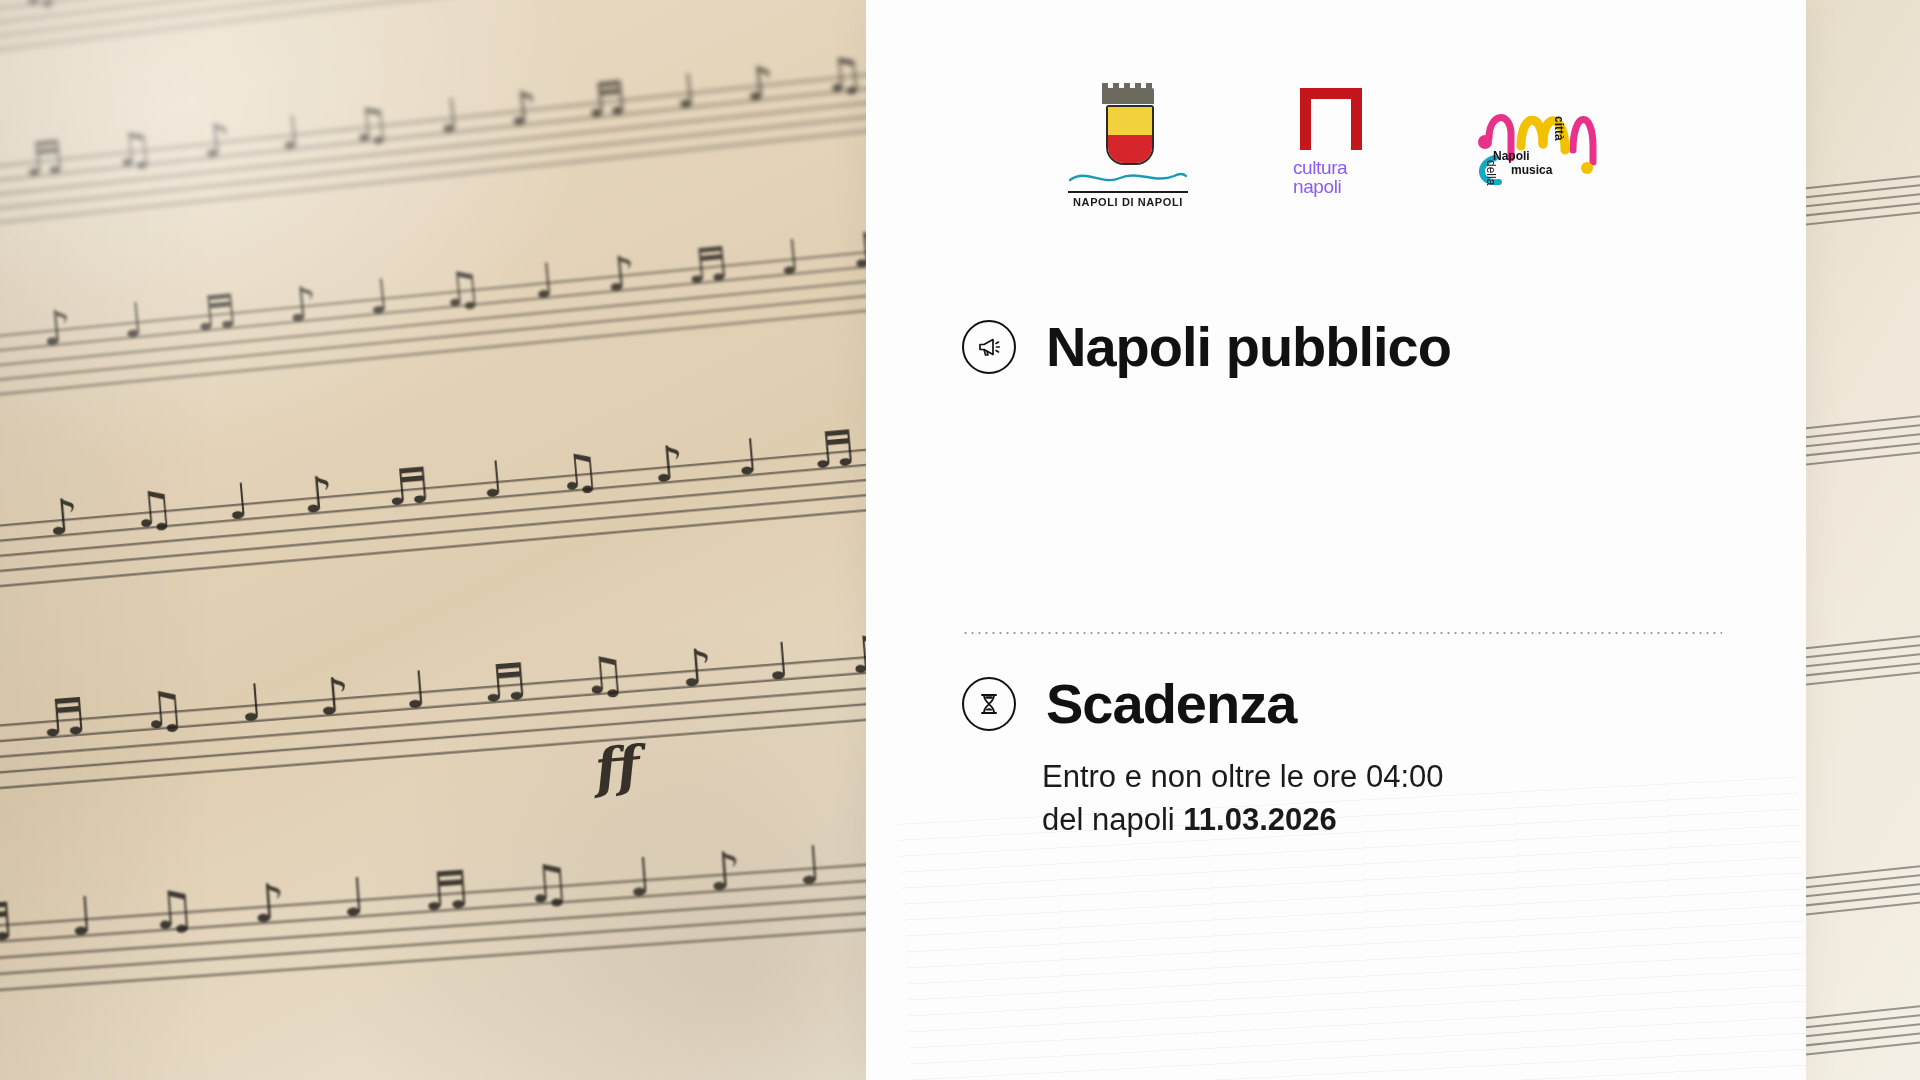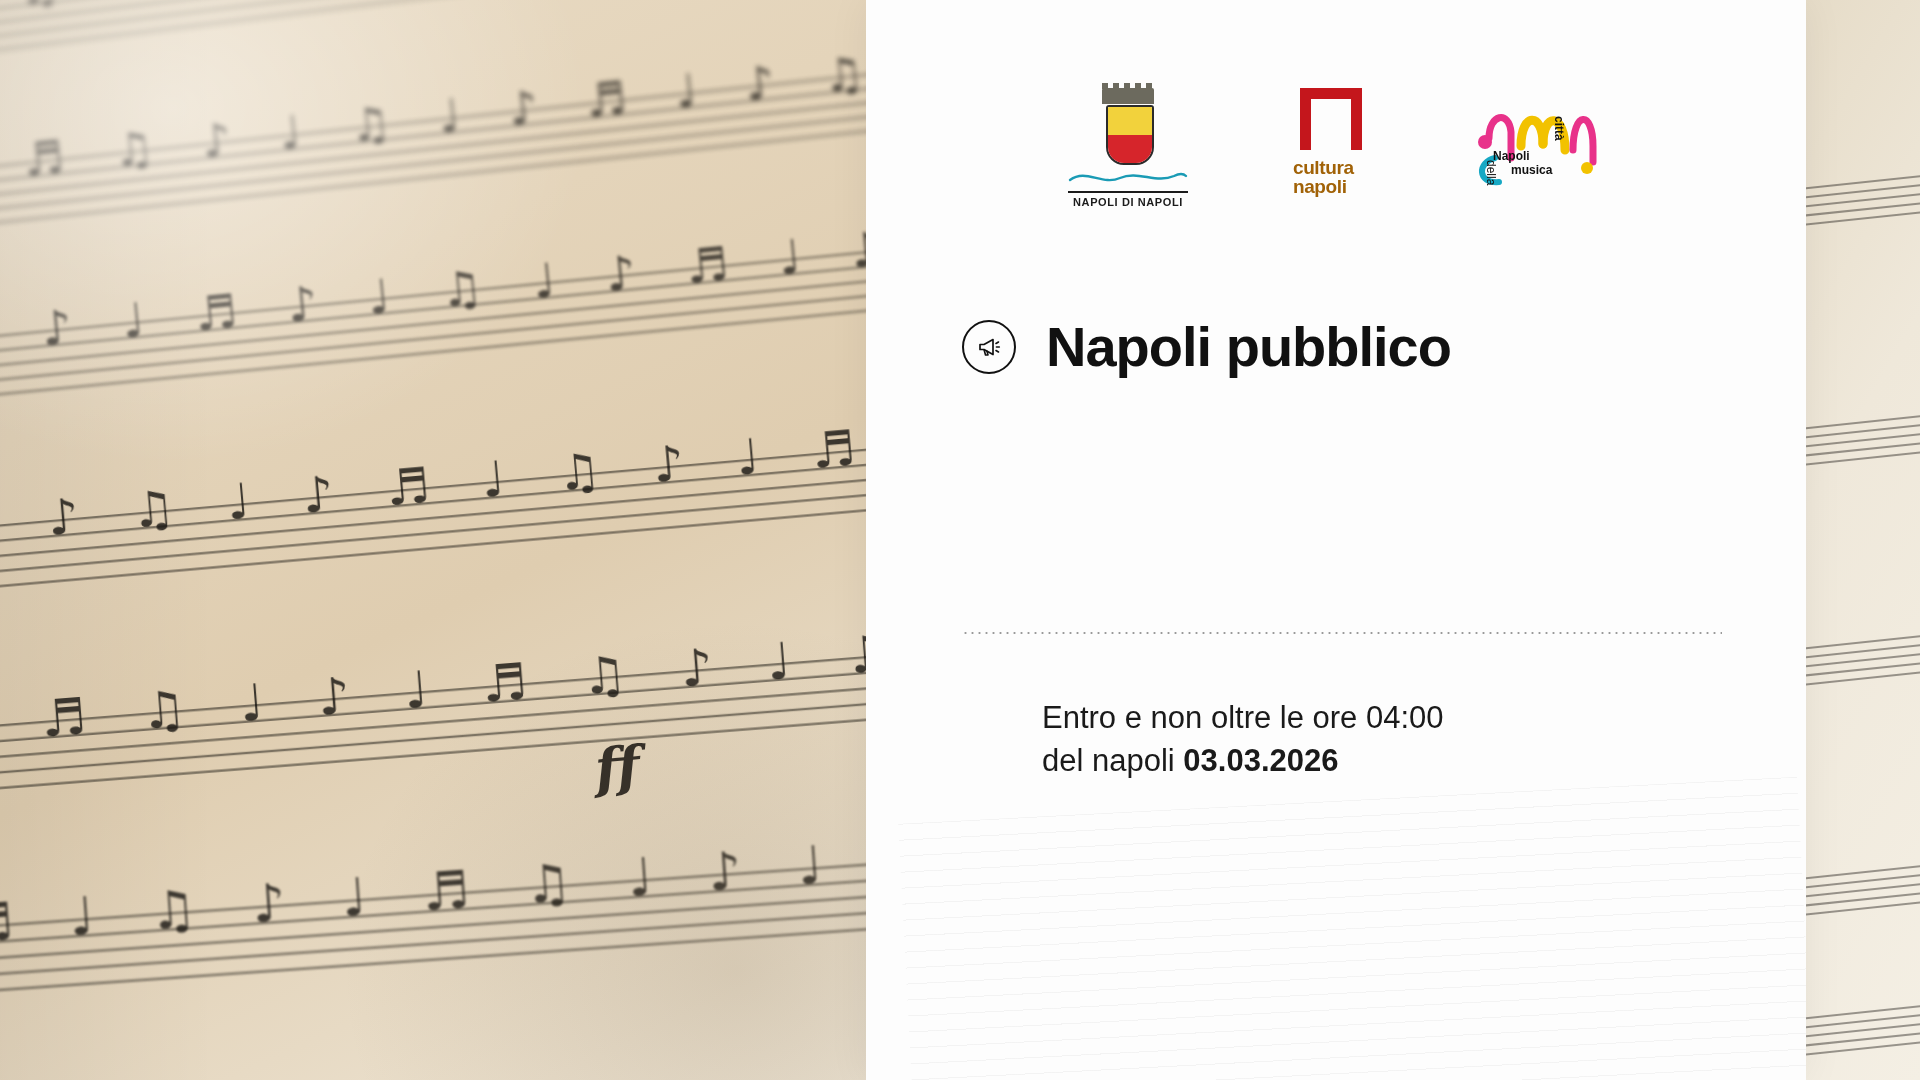--- a/index.html
+++ b/index.html
@@ -221,23 +221,23 @@
   .logo-cultura { width: 120px; text-align: center; }
   .cultura-mark {
     width: 62px; height: 62px;
     margin: 0 auto 8px;
     border: 11px solid #c4161c;
     border-bottom: none;
     box-sizing: border-box;
   }
   .cultura-text {
     font-size: 19px;
-    font-weight: 700;
+    font-weight: 400;
     line-height: 1.0;
-    color: #a16207;
+    color: #8b5cf6;
     letter-spacing: -0.4px;
     text-align: left;
     padding-left: 22px;
   }
 
   
   .logo-musica { width: 140px; position: relative; height: 110px; }
   .musica-text {
     position: absolute;
     font-size: 12px;
@@ -472,22 +472,35 @@
             <path d="M21 17.5 L23.5 19" stroke="#111" stroke-width="1.6" stroke-linecap="round"></path>
           </svg>
         </div>
         <div class="sec-title">Napoli pubblico</div>
       </div>
     </div>
 
     <div class="divider"></div>
 
     <div class="section section-scadenza">
+      <div class="sec-head">
+        <div class="circle-icon">
+          <svg width="26" height="28" viewBox="0 0 26 28">
+            <path d="M6 5 L20 5" stroke="#111" stroke-width="2" stroke-linecap="round"></path>
+            <path d="M6 23 L20 23" stroke="#111" stroke-width="2" stroke-linecap="round"></path>
+            <path d="M8 5 C 8 11, 13 13, 13 14 C 13 15, 8 17, 8 23" fill="none" stroke="#111" stroke-width="1.8"></path>
+            <path d="M18 5 C 18 11, 13 13, 13 14 C 13 15, 18 17, 18 23" fill="none" stroke="#111" stroke-width="1.8"></path>
+            <path d="M9.5 20.5 C 10.5 17.5, 15.5 17.5, 16.5 20.5 Z" fill="#111"></path>
+            <path d="M10.5 7.5 L15.5 7.5" stroke="#111" stroke-width="2.6" stroke-linecap="round"></path>
+          </svg>
+        </div>
+        <div class="sec-title">Scadenza</div>
+      </div>
       <div class="sec-body">
         <div>Entro e non oltre le ore 04:00</div>
         <div>
-          <span>del napoli </span><span class="bold">03.03.2026</span>
+          <span>del napoli </span><span class="bold">11.03.2026</span>
         </div>
       </div>
     </div>
 
   </div>
 </div>
 
 </body></html>

